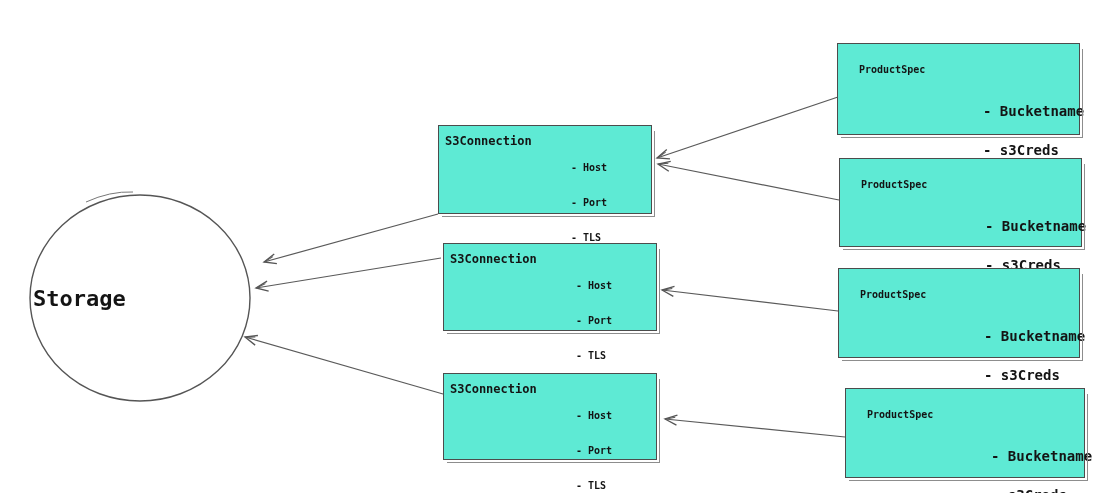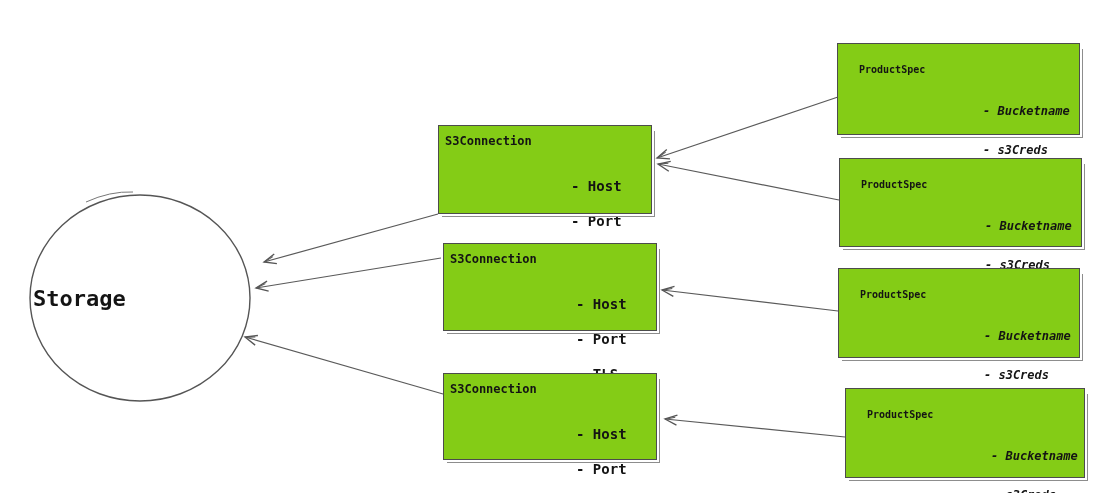--- a/index.html
+++ b/index.html
@@ -3,38 +3,38 @@
 <meta charset="utf-8">
 <style>
   html,body{margin:0;padding:0;background:#ffffff;}
   .canvas{
     position:relative;width:1119px;height:493px;background:#ffffff;overflow:hidden;
     font-family:"DejaVu Sans Mono","Liberation Mono",monospace;color:#141414;
   }
   .layer{position:absolute;left:0;top:0;width:1119px;height:493px;}
   
   .node{
-    position:absolute;background:#84cc16;border:1.5px solid #4c4c4c;box-sizing:border-box;
+    position:absolute;background:#5eead4;border:1.5px solid #4c4c4c;box-sizing:border-box;
   }
   .node::after{ 
     content:"";position:absolute;left:3px;top:5px;right:-4px;bottom:-4px;
     border-right:1px solid #8d8d8d;border-bottom:1px solid #8d8d8d;pointer-events:none;
   }
   .node-title{position:absolute;font-weight:700;white-space:nowrap;}
   .attrs{position:absolute;font-weight:700;white-space:pre;}
   .attrs div{white-space:pre;}
   
   .s3 .node-title{left:6px;top:9px;font-size:12px;line-height:13px;}
-  .s3 .attrs{left:132px;top:31px;font-size:14px;line-height:11.8px;}
+  .s3 .attrs{left:132px;top:12px;font-size:10px;line-height:11.8px;}
   .s3c1{left:438px;top:125px;width:214px;height:89px;}
   .s3c2{left:443px;top:243px;width:214px;height:88px;}
   .s3c3{left:443px;top:373px;width:214px;height:87px;}
   
   .ps .node-title{left:21px;top:20px;font-size:10px;line-height:11px;}
-  .ps .attrs{left:145px;top:35px;font-size:12px;line-height:13px;font-style:italic;}
+  .ps .attrs{left:145px;top:35px;font-size:14px;line-height:13px;}
   .ps1{left:837px;top:43px;width:243px;height:92px;}
   .ps2{left:839px;top:158px;width:243px;height:89px;}
   .ps3{left:838px;top:268px;width:242px;height:90px;}
   .ps4{left:845px;top:388px;width:240px;height:90px;}
   
   .storage-label{
     position:absolute;left:33px;top:287px;width:212px;text-align:left;
     font-size:22px;font-weight:700;line-height:24px;
   }
 </style>

